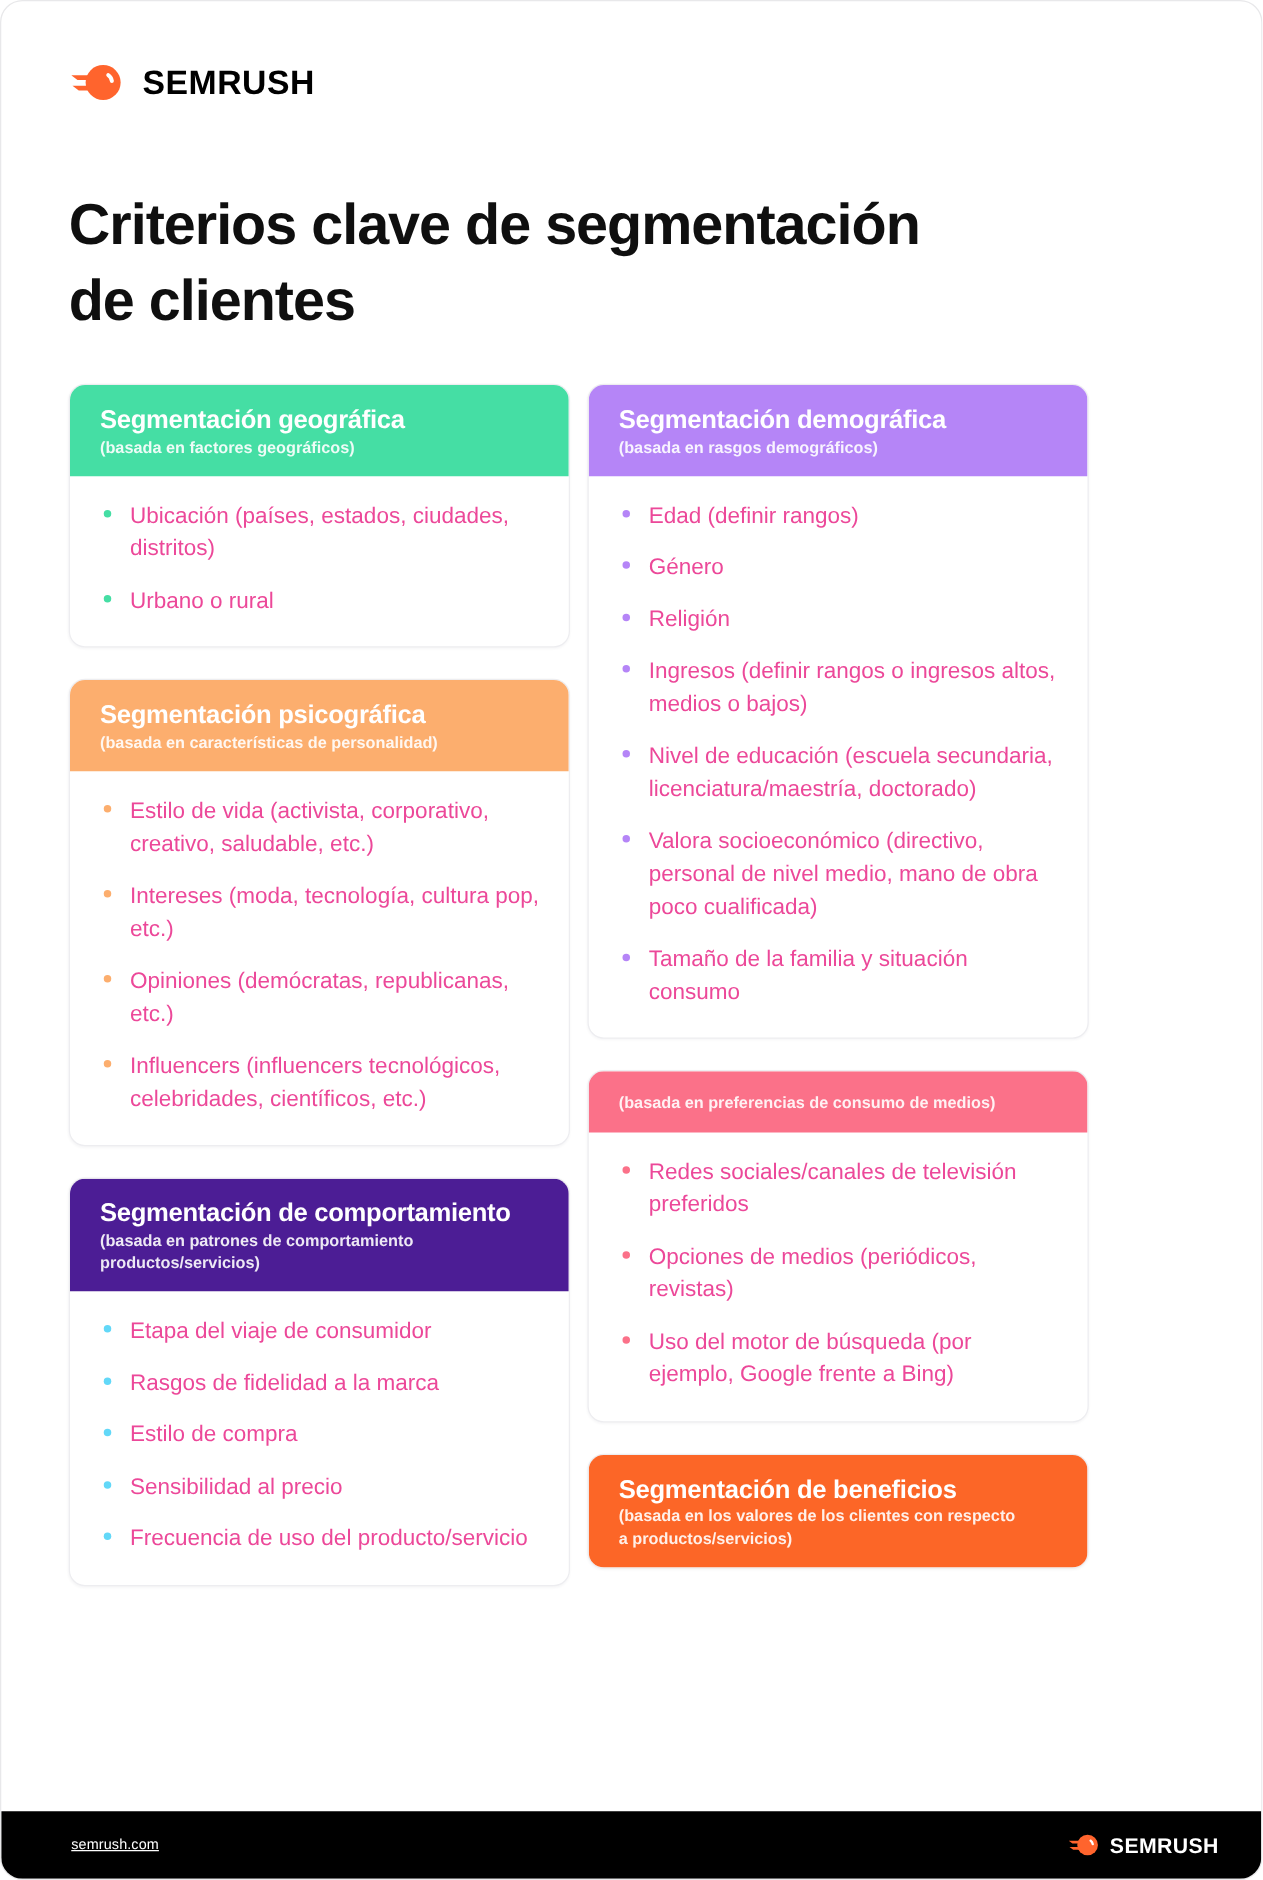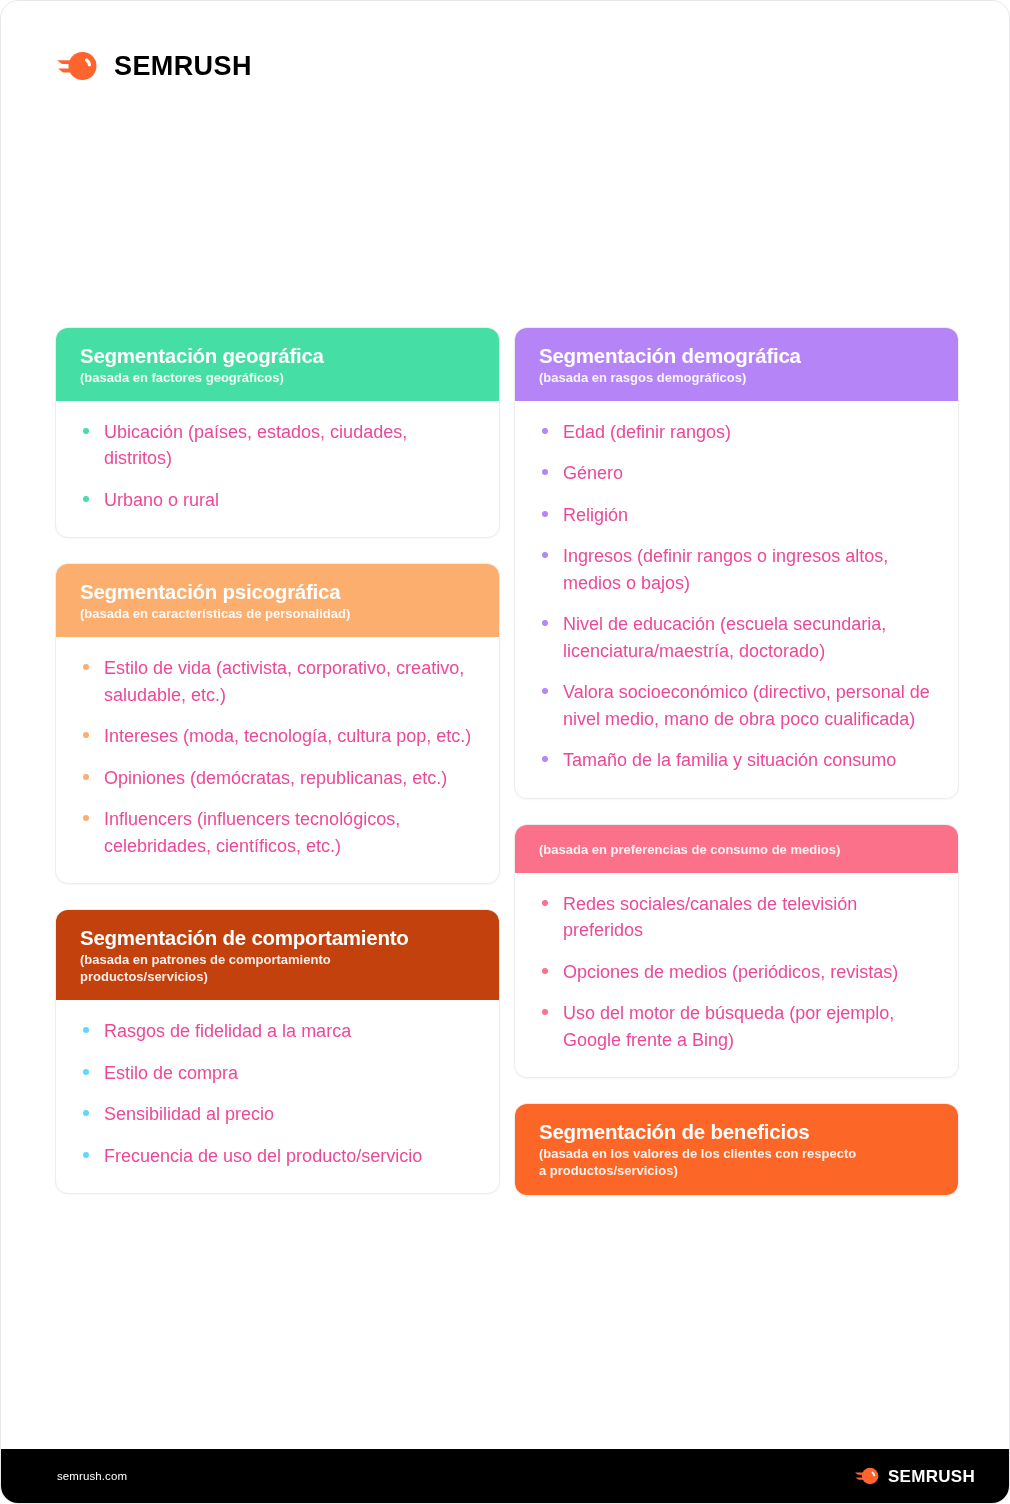--- a/index.html
+++ b/index.html
@@ -52,22 +52,22 @@
     font-weight: 700;
     letter-spacing: -0.8px;
     color: #0f0f0f;
     white-space: pre-line;
   }
 
   
   .columns {
     position: absolute;
     left: 54px;
-    top: 326px;
-    width: 904px;
+    top: 306px;
+    width: 816px;
     display: flex;
     gap: 14px;
     align-items: flex-start;
   }
   .col { width: 445px; display: flex; flex-direction: column; }
 
   .card {
     background: #ffffff;
     border: 1px solid #ededf0;
     border-radius: 13px;
@@ -129,20 +129,21 @@
     display: flex;
     align-items: center;
     justify-content: space-between;
     padding: 0 34px 0 56px;
     box-sizing: border-box;
   }
   .footer-url {
     color: #ffffff;
     font-size: 11.5px;
     letter-spacing: 0.1px;
+    text-decoration: underline;
   }
   .footer-brand {
     display: flex;
     align-items: center;
     gap: 7px;
   }
   .footer-mark { width: 26px; height: 18px; display: block; }
   .footer-word {
     color: #ffffff;
     font-size: 17px;
@@ -159,20 +160,22 @@
   <div class="brand-top">
     <svg class="brand-mark" viewBox="0 0 44 30">
       <path d="M0 9.2 L17 9.2 L17 13.0 L5 13.0 Z" fill="#FF642D"></path>
       <path d="M1 17.6 L17 17.6 L17 21.4 L6 21.4 Z" fill="#FF642D"></path>
       <circle cx="25.5" cy="15" r="14" fill="#FF642D"></circle>
       <path d="M30.2 7.6 a8.4 8.4 0 0 1 3.9 6.0 a1.6 1.6 0 0 1 -3.2 0.35 a5.2 5.2 0 0 0 -2.4 -3.7 a1.6 1.6 0 0 1 1.7 -2.65 Z" fill="#ffffff"></path>
     </svg>
     <span class="brand-word">SEMRUSH</span>
   </div>
 
+  <h1 class="page-title">Criterios clave de segmentación
+de clientes</h1>
 
   <div class="columns">
 
     <div class="col">
 
       <div class="card">
         <div class="card-head" style="background:#45DEA4">
           <h3>Segmentación geográfica</h3>
           <p>(basada en factores geográficos)</p>
         </div>
@@ -197,27 +200,28 @@
             <li>Intereses (moda, tecnología, cultura pop, etc.)</li>
             <li>Opiniones (demócratas, republicanas, etc.)</li>
             <li>Influencers (influencers tecnológicos, celebridades, científicos, etc.)</li>
           </ul>
         </div>
       </div>
 
       <div class="spacer-25"></div>
 
       <div class="card">
-        <div class="card-head" style="background:#c2410c">
+        <div class="card-head" style="background:#4c1d95">
           <h3>Segmentación de comportamiento</h3>
           <p>(basada en patrones de comportamiento
  productos/servicios)</p>
         </div>
         <div class="card-body">
           <ul class="bullets" style="--dot:#62D8F8">
+            <li>Etapa del viaje de consumidor</li>
             <li>Rasgos de fidelidad a la marca</li>
             <li>Estilo de compra</li>
             <li>Sensibilidad al precio</li>
             <li>Frecuencia de uso del producto/servicio</li>
           </ul>
         </div>
       </div>
 
     </div>
 

